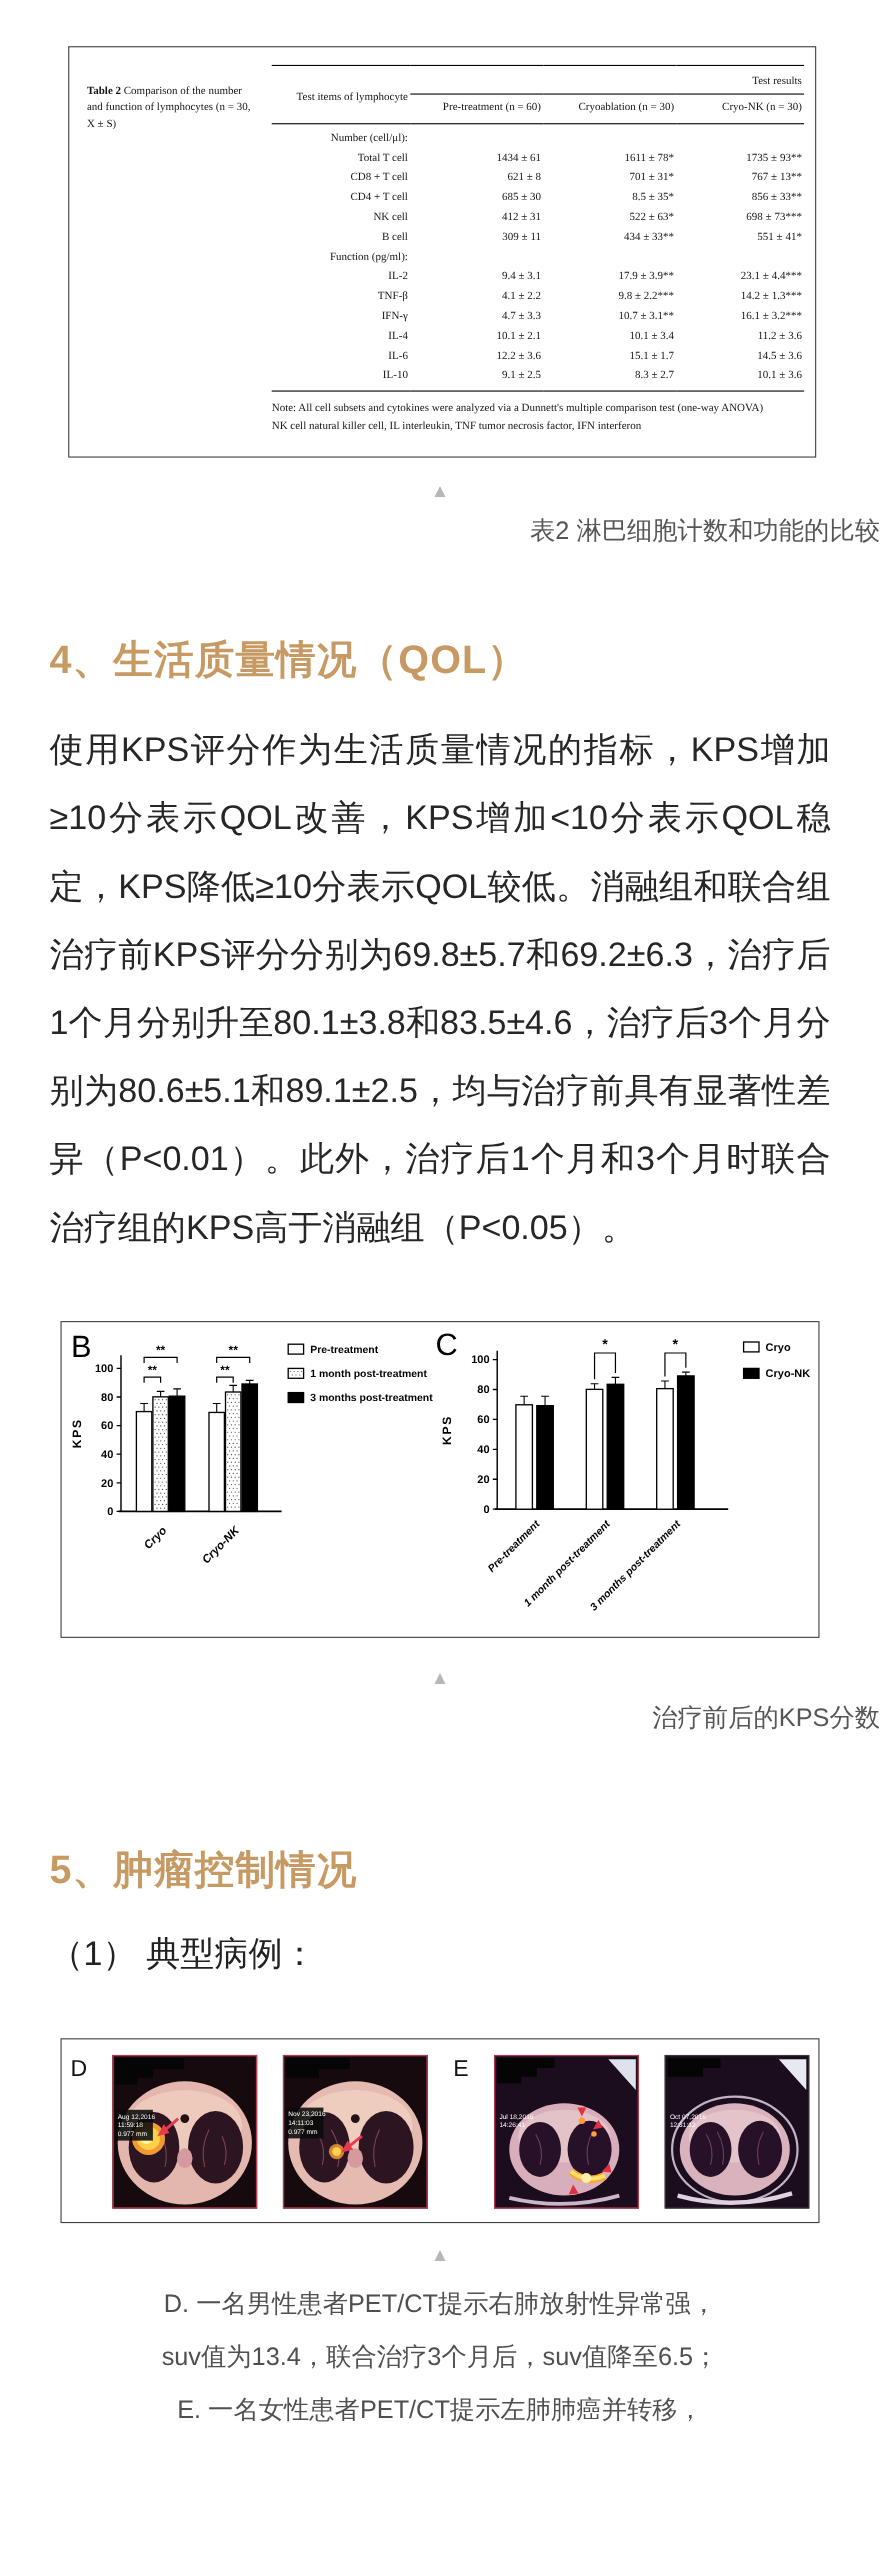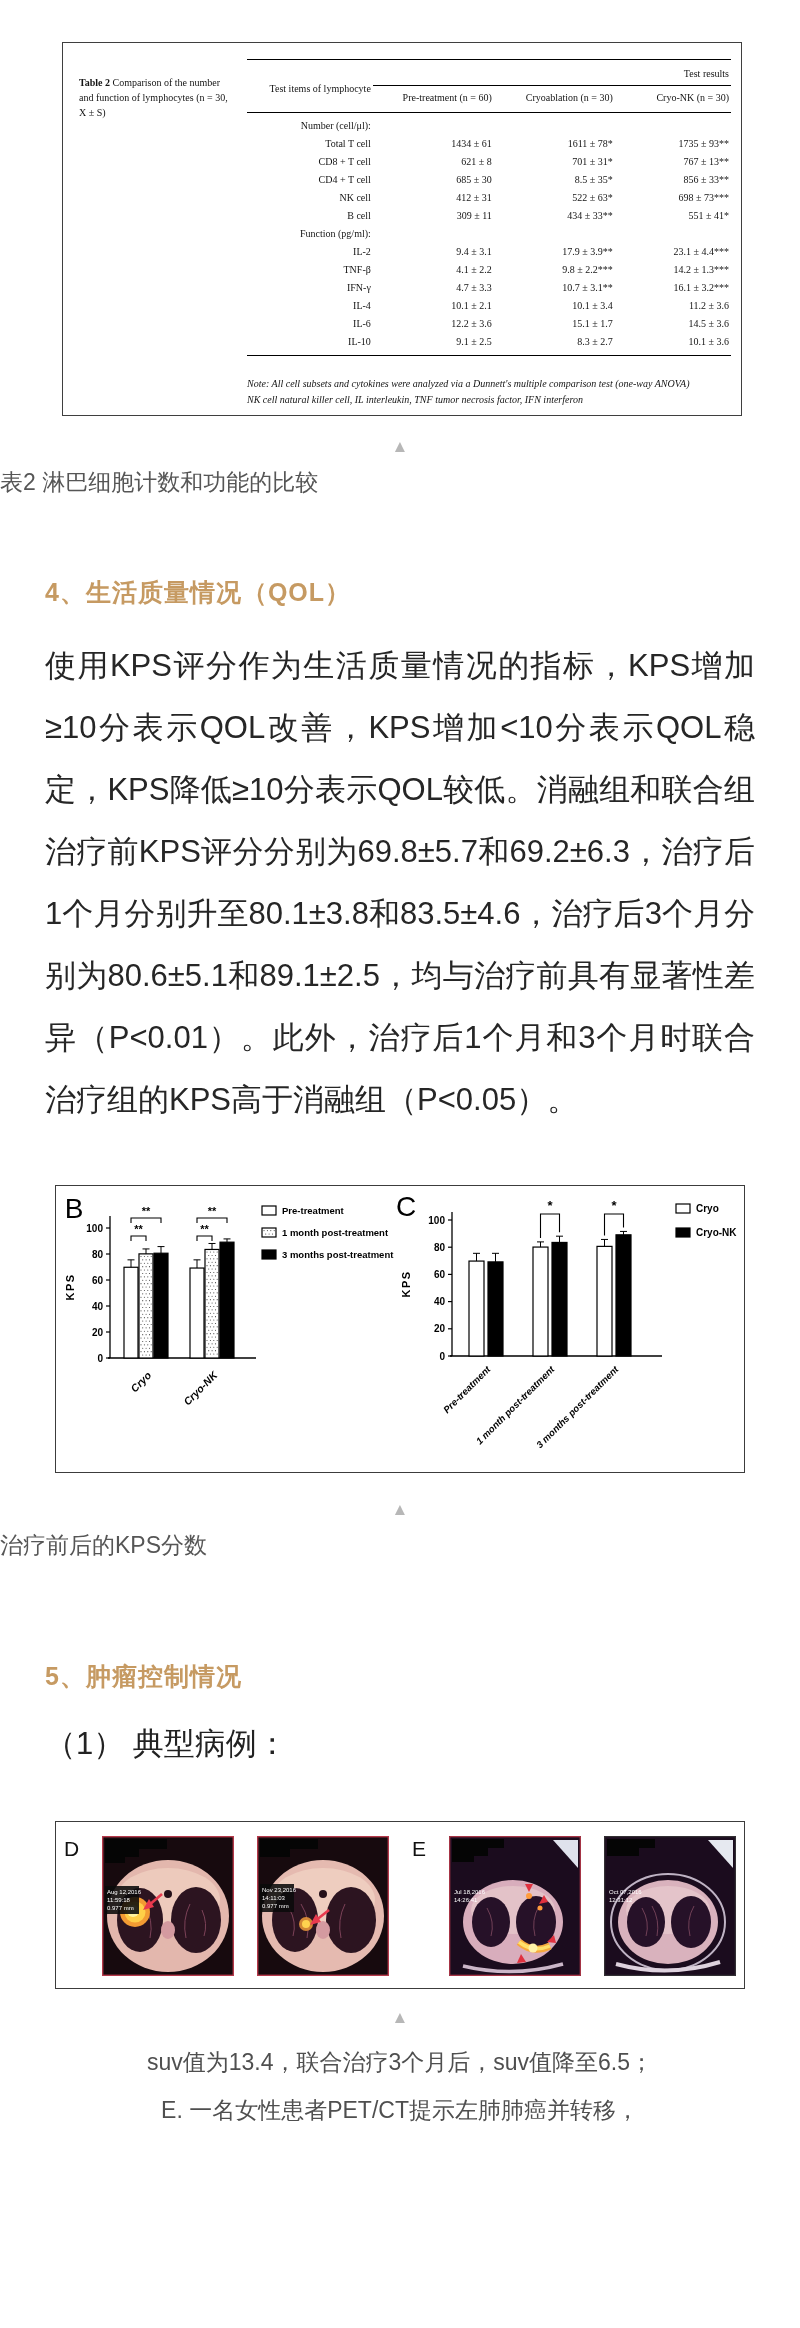--- a/index.html
+++ b/index.html
@@ -10,25 +10,25 @@
   .tf-main{flex:1;margin-left:16px;}
   table.lym{border-collapse:collapse;width:100%;font-size:10px;}
   table.lym th,table.lym td{font-weight:normal;text-align:right;padding:1px 2px;line-height:1.6;white-space:nowrap;}
   table.lym tr.h1 th{border-top:1.4px solid #000;padding-top:6px;}
   table.lym th.items{border-bottom:1.4px solid #000;vertical-align:middle;width:26%;}
   table.lym th.results{border-bottom:1px solid #000;padding-bottom:3px;}
   table.lym tr.h2 th{border-bottom:1.4px solid #000;padding:4px 2px 6px;width:25%;}
   table.lym tbody tr.first td{padding-top:5px;}
   table.lym tbody tr.last td{border-bottom:1.4px solid #000;padding-bottom:5px;}
   table.lym td.indent{padding-left:13px;}
-  .tf-notes{margin-top:20px;font-size:10px;line-height:1.6;font-style:italic;}
+  .tf-notes{margin-top:8px;font-size:10px;line-height:1.6;}
   
   .fig-triangle{text-align:center;color:#b7b7b7;font-size:17px;line-height:1;}
-  .fig-caption{text-align:left;font-size:23px;color:#565656;margin-top:12px;}
-  .sec-heading{margin:0 45px;font-size:25px;font-weight:bold;letter-spacing:1px;}
+  .fig-caption{text-align:right;font-size:23px;color:#565656;margin-top:12px;}
+  .sec-heading{margin:0 45px;font-size:36px;font-weight:bold;letter-spacing:1px;}
   .para{margin:26px 45px 0;font-size:31px;line-height:62px;text-align:justify;color:#262626;}
   .subhead{margin:30px 45px 0;font-size:31px;color:#222222;}
   
   .chart-fig{margin:54px 55px 0;height:288px;border:1px solid #3c3c3c;box-sizing:border-box;display:flex;justify-content:space-between;align-items:flex-start;padding:4px 2px;}
   .chart-fig svg{display:block;}
   
   .pet-fig{margin:56px 55px 0;border:1px solid #3c3c3c;box-sizing:border-box;display:flex;align-items:flex-start;padding:14px 8px 12px;justify-content:space-between;}
   .panel-letter{font-size:21px;color:#111;line-height:1;padding-top:2px;}
   .pet-txt{font-size:6px;fill:#ffffff;font-family:"Liberation Sans",sans-serif;}
   .pet-caption{ text-align:center;font-size:23px;line-height:48px;color:#4f4f4f;margin-top:12px;}
@@ -571,15 +571,16 @@
     <rect x="3" y="3" width="48" height="9" fill="#050505"></rect>
     <rect x="3" y="12" width="32" height="8" fill="#050505"></rect>
     <text x="5" y="58" class="pet-txt">Oct 07,2016</text>
     <text x="5" y="66" class="pet-txt">12:31:12</text>
     <rect x="0.7" y="0.7" width="130.6" height="138.6" fill="none" stroke="#3a3a3a" stroke-width="1"></rect>
   </svg>
 </div>
 
 <div class="fig-triangle mt-tri-3">▲</div>
 <div class="pet-caption">
+  <div>D. 一名男性患者PET/CT提示右肺放射性异常强，</div>
   <div>suv值为13.4，联合治疗3个月后，suv值降至6.5；</div>
   <div>E. 一名女性患者PET/CT提示左肺肺癌并转移，</div>
 </div>
 
 </body></html>

